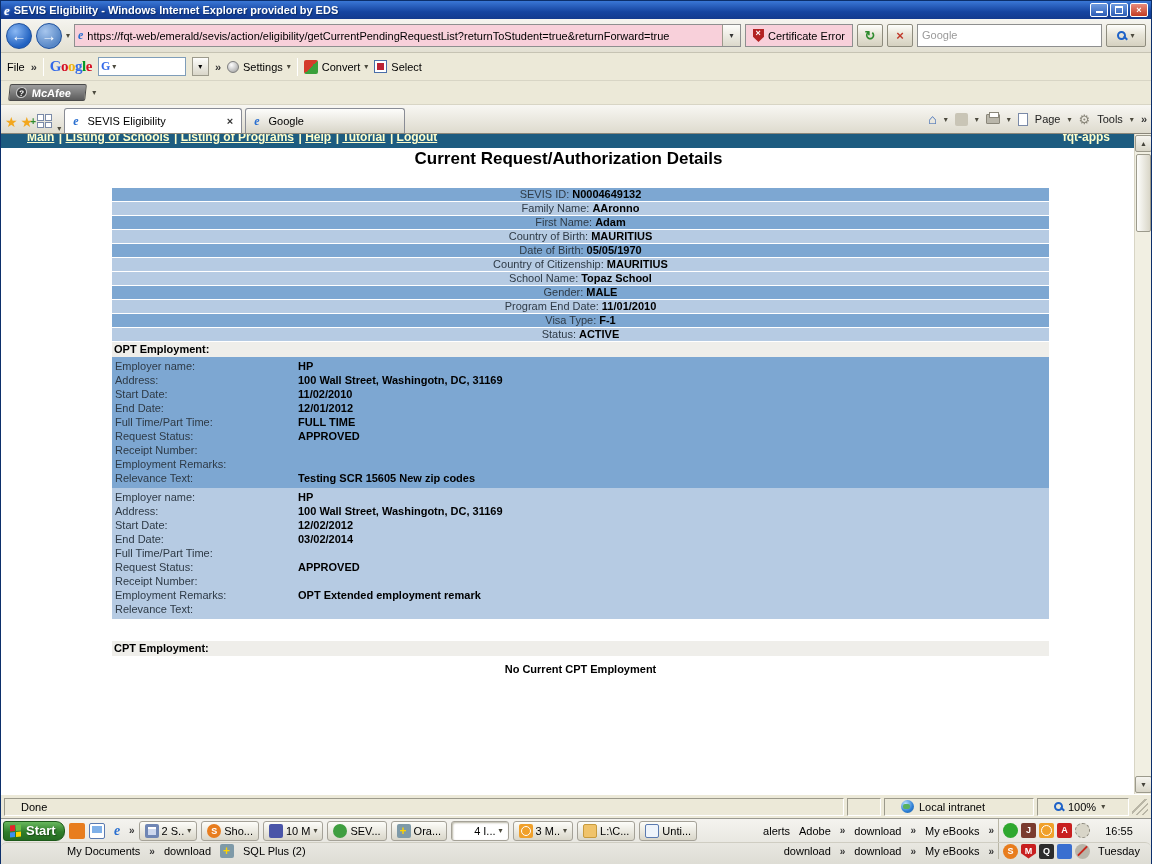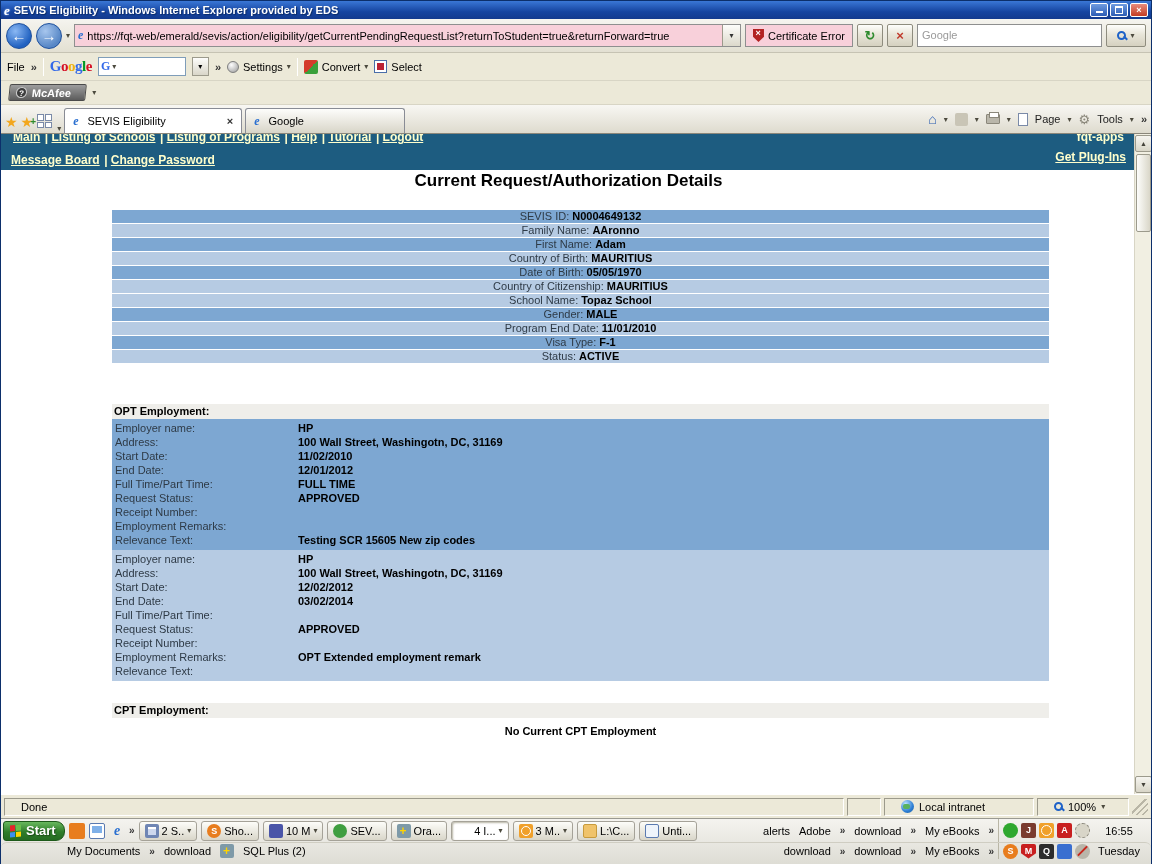--- a/index.html
+++ b/index.html
@@ -73,35 +73,35 @@
   .feed-ico { width:13px; height:13px; background:#c9c5b6; border-radius:2px; display:inline-block; }
   .print-ico { width:14px; height:10px; background:#b9b6aa; border:1px solid #8a877a; border-radius:1px; display:inline-block; position:relative; }
   .print-ico::after{content:"";position:absolute;width:8px;height:4px;background:#fff;border:1px solid #8a877a;top:-3px;left:2px;}
   .pagedoc-ico { width:10px; height:13px; background:#fff; border:1px solid #7a8aa8; display:inline-block; }
   .gear-ico { font-size:13px; color:#8a877a; }
 
   
   .content { height:660px; position:relative; background:#fff; flex:0 0 auto; overflow:hidden; }
   .page-area { position:absolute; left:0; top:0; width:1135px; height:660px; overflow:hidden; background:#fff; }
   .navband { background:#1d5c80; width:100%; }
-  .nav1 { height:14px; overflow:hidden; padding:0 12px; display:flex; justify-content:space-between; }
+  .nav1 { height:14px; overflow:hidden; padding:0 26px; display:flex; justify-content:space-between; }
   .nav1-inner { transform:translateY(-7px); white-space:nowrap; }
   .navlink { color:#ffffcc; font-weight:bold; font-size:12px; text-decoration:underline; }
   .navsep { color:#ffffcc; font-weight:bold; font-size:12px; }
   .nav2 { height:22px; padding:2px 10px 0; display:flex; justify-content:space-between; }
   .page-title { text-align:center; font-size:17px; font-weight:bold; color:#000; margin-top:1px; }
   .tblwrap { width:937px; margin-left:111px; }
   .student { margin-top:19px; }
   .thead { background:#efeeea; height:15px; font-size:11px; font-weight:bold; text-align:center; line-height:15px; }
   .srow { height:14px; line-height:13px; text-align:center; font-size:11px; border-bottom:1px solid #fff; }
   .dark { background:#7da7d2; }
   .light { background:#b6cbe3; }
   .lab { color:#2e3a46; }
   .val { color:#000; font-weight:bold; margin-left:3px; }
-  .sec { margin-top:40px; }
+  .sec { }
   .sec-h { background:#efeeea; height:15px; font-size:11px; font-weight:bold; line-height:15px; padding-left:2px; }
   .block { padding:3px 0 2px; }
   .brow { display:flex; height:14px; line-height:13px; font-size:11px; }
   .brow .lab { width:186px; padding-left:3px; flex:0 0 auto; }
   .brow .val { margin-left:0; }
   .cpt { margin-top:22px; }
   .cpt-msg { text-align:center; font-size:11px; font-weight:bold; margin-top:7px; }
 
   
   .scrollbar { position:absolute; right:0; top:0; width:17px; height:660px; background:#f1efe2; border-left:1px solid #d8d5c5; }
@@ -281,28 +281,20 @@
             <span class="navlink">Help</span>
             <span class="navsep"> | </span>
             <span class="navlink">Tutorial</span>
             <span class="navsep"> | </span>
             <span class="navlink">Logout</span>
           </span>
           <span class="nav1-inner">
             <span class="navlink" style="text-decoration:none">fqt-apps</span>
           </span>
         </div>
-        <div class="nav2">
-          <span>
-            <span class="navlink">Message Board</span>
-            <span class="navsep"> | </span>
-            <span class="navlink">Change Password</span>
-          </span>
-          <span class="navlink">Get Plug-Ins</span>
-        </div>
       </div>
 
       <div class="page-title">Current Request/Authorization Details</div>
 
       <div class="tblwrap student">
         <div class="srow dark"><span class="lab">SEVIS ID:</span><span class="val">N0004649132</span></div>
         <div class="srow light"><span class="lab">Family Name:</span><span class="val">AAronno</span></div>
         <div class="srow dark"><span class="lab">First Name:</span><span class="val">Adam</span></div>
         <div class="srow light"><span class="lab">Country of Birth:</span><span class="val">MAURITIUS</span></div>
         <div class="srow dark"><span class="lab">Date of Birth:</span><span class="val">05/05/1970</span></div>

